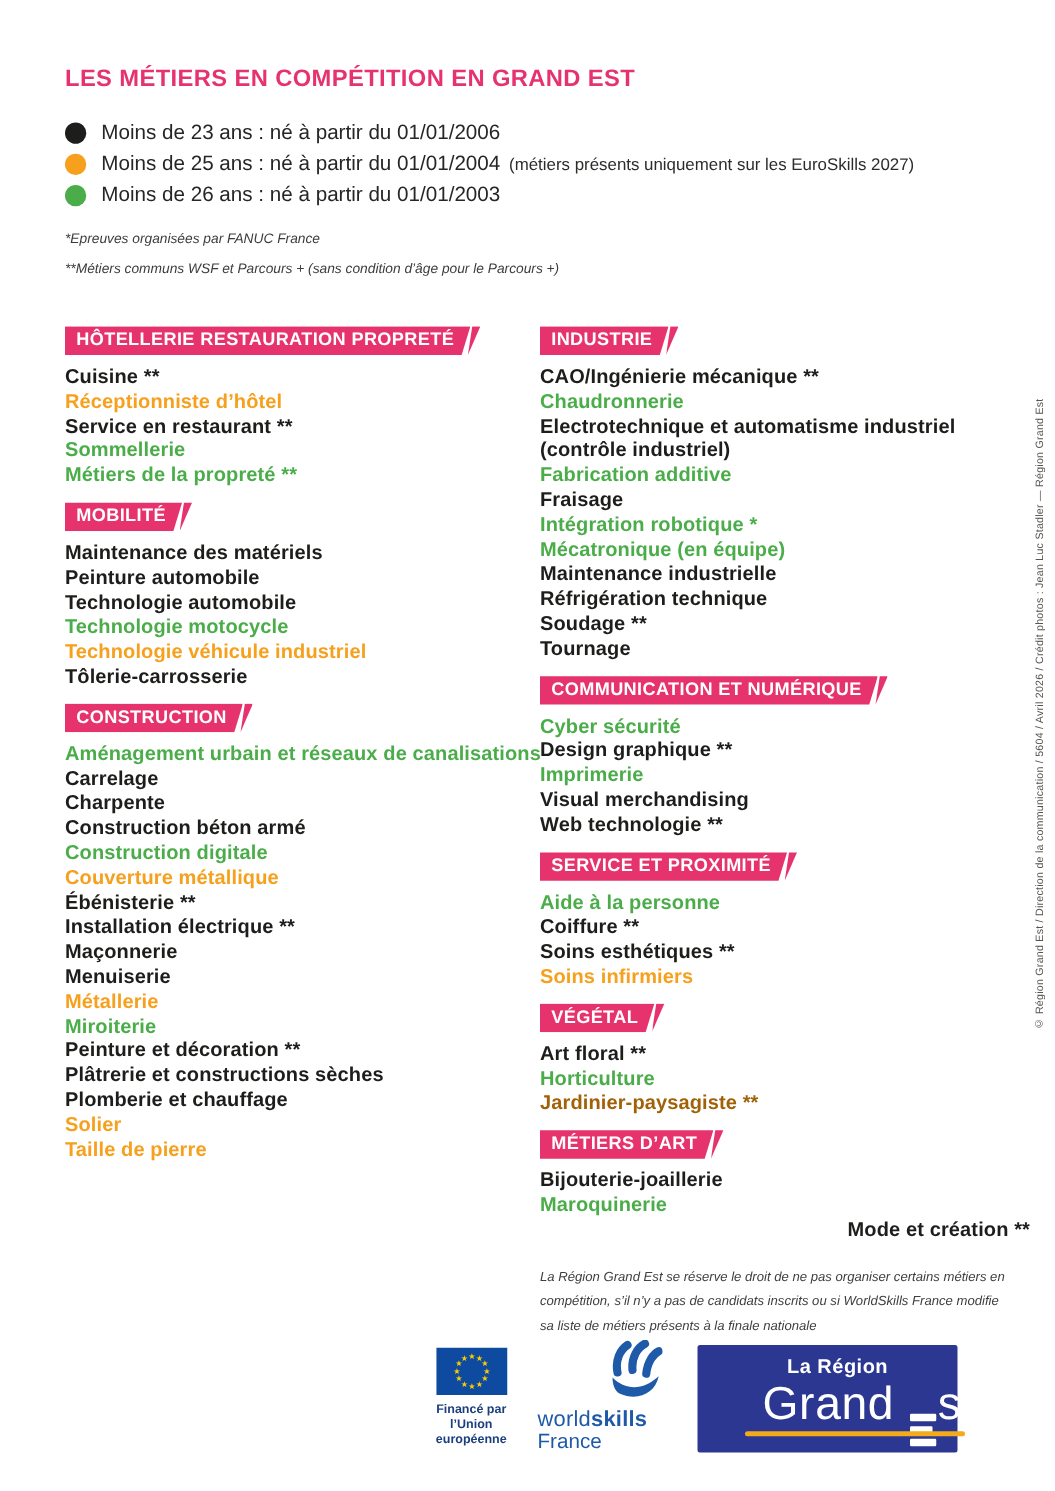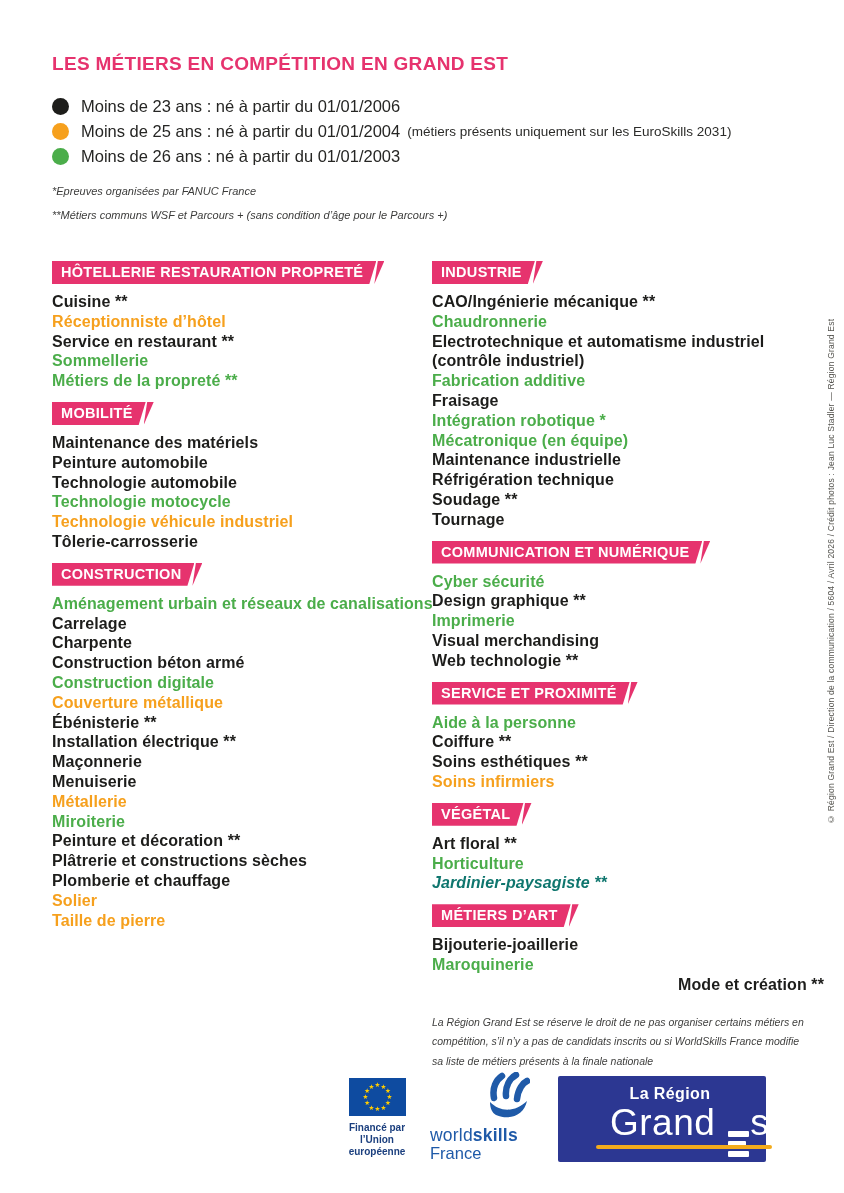--- a/index.html
+++ b/index.html
@@ -59,21 +59,21 @@
     <h1 class="title">LES MÉTIERS EN COMPÉTITION EN GRAND EST</h1>
 
     <div class="legend">
         <div class="legend-row">
           <span class="legend-dot" style="background: rgb(29, 29, 27);"></span>
           <span class="legend-text">Moins de 23 ans : né à partir du 01/01/2006</span>
         </div>
         <div class="legend-row">
           <span class="legend-dot" style="background: rgb(246, 160, 29);"></span>
           <span class="legend-text">Moins de 25 ans : né à partir du 01/01/2004</span>
-          <span class="legend-note">(métiers présents uniquement sur les EuroSkills 2031)</span>
+          <span class="legend-note">(métiers présents uniquement sur les EuroSkills 2027)</span>
         </div>
         <div class="legend-row">
           <span class="legend-dot" style="background: rgb(75, 173, 74);"></span>
           <span class="legend-text">Moins de 26 ans : né à partir du 01/01/2003</span>
         </div>
       </div>
 
     <div class="footnotes">
       <p class="footnote">*Epreuves organisées par FANUC France</p>
       <p class="footnote">**Métiers communs WSF et Parcours + (sans condition d’âge pour le Parcours +)</p>
@@ -84,21 +84,21 @@
           <div class="section"><div class="tag-wrap"><div class="tag">HÔTELLERIE RESTAURATION PROPRETÉ</div></div><div class="item" style="color: rgb(29, 29, 27);">Cuisine **</div><div class="item" style="color: rgb(246, 160, 29);">Réceptionniste d’hôtel</div><div class="item" style="color: rgb(29, 29, 27);">Service en restaurant **</div><div class="item" style="color: rgb(75, 173, 74);">Sommellerie</div><div class="item" style="color: rgb(75, 173, 74);">Métiers de la propreté **</div></div>
           <div class="section"><div class="tag-wrap"><div class="tag">MOBILITÉ</div></div><div class="item" style="color: rgb(29, 29, 27);">Maintenance des matériels</div><div class="item" style="color: rgb(29, 29, 27);">Peinture automobile</div><div class="item" style="color: rgb(29, 29, 27);">Technologie automobile</div><div class="item" style="color: rgb(75, 173, 74);">Technologie motocycle</div><div class="item" style="color: rgb(246, 160, 29);">Technologie véhicule industriel</div><div class="item" style="color: rgb(29, 29, 27);">Tôlerie-carrosserie</div></div>
           <div class="section"><div class="tag-wrap"><div class="tag">CONSTRUCTION</div></div><div class="item" style="color: rgb(75, 173, 74);">Aménagement urbain et réseaux de canalisations</div><div class="item" style="color: rgb(29, 29, 27);">Carrelage</div><div class="item" style="color: rgb(29, 29, 27);">Charpente</div><div class="item" style="color: rgb(29, 29, 27);">Construction béton armé</div><div class="item" style="color: rgb(75, 173, 74);">Construction digitale</div><div class="item" style="color: rgb(246, 160, 29);">Couverture métallique</div><div class="item" style="color: rgb(29, 29, 27);">Ébénisterie **</div><div class="item" style="color: rgb(29, 29, 27);">Installation électrique **</div><div class="item" style="color: rgb(29, 29, 27);">Maçonnerie</div><div class="item" style="color: rgb(29, 29, 27);">Menuiserie</div><div class="item" style="color: rgb(246, 160, 29);">Métallerie</div><div class="item" style="color: rgb(75, 173, 74);">Miroiterie</div><div class="item" style="color: rgb(29, 29, 27);">Peinture et décoration **</div><div class="item" style="color: rgb(29, 29, 27);">Plâtrerie et constructions sèches</div><div class="item" style="color: rgb(29, 29, 27);">Plomberie et chauffage</div><div class="item" style="color: rgb(246, 160, 29);">Solier</div><div class="item" style="color: rgb(246, 160, 29);">Taille de pierre</div></div>
         </div>
       <div class="col-right">
         <div>
             <div class="section"><div class="tag-wrap"><div class="tag">INDUSTRIE</div></div><div class="item" style="color: rgb(29, 29, 27);">CAO/Ingénierie mécanique **</div><div class="item" style="color: rgb(75, 173, 74);">Chaudronnerie</div><div class="item" style="color: rgb(29, 29, 27);">Electrotechnique et automatisme industriel
 (contrôle industriel)</div><div class="item" style="color: rgb(75, 173, 74);">Fabrication additive</div><div class="item" style="color: rgb(29, 29, 27);">Fraisage</div><div class="item" style="color: rgb(75, 173, 74);">Intégration robotique *</div><div class="item" style="color: rgb(75, 173, 74);">Mécatronique (en équipe)</div><div class="item" style="color: rgb(29, 29, 27);">Maintenance industrielle</div><div class="item" style="color: rgb(29, 29, 27);">Réfrigération technique</div><div class="item" style="color: rgb(29, 29, 27);">Soudage **</div><div class="item" style="color: rgb(29, 29, 27);">Tournage</div></div>
             <div class="section"><div class="tag-wrap"><div class="tag">COMMUNICATION ET NUMÉRIQUE</div></div><div class="item" style="color: rgb(75, 173, 74);">Cyber sécurité</div><div class="item" style="color: rgb(29, 29, 27);">Design graphique **</div><div class="item" style="color: rgb(75, 173, 74);">Imprimerie</div><div class="item" style="color: rgb(29, 29, 27);">Visual merchandising</div><div class="item" style="color: rgb(29, 29, 27);">Web technologie **</div></div>
             <div class="section"><div class="tag-wrap"><div class="tag">SERVICE ET PROXIMITÉ</div></div><div class="item" style="color: rgb(75, 173, 74);">Aide à la personne</div><div class="item" style="color: rgb(29, 29, 27);">Coiffure **</div><div class="item" style="color: rgb(29, 29, 27);">Soins esthétiques **</div><div class="item" style="color: rgb(246, 160, 29);">Soins infirmiers</div></div>
-            <div class="section"><div class="tag-wrap"><div class="tag">VÉGÉTAL</div></div><div class="item" style="color: rgb(29, 29, 27);">Art floral **</div><div class="item" style="color: rgb(75, 173, 74);">Horticulture</div><div class="item" style="color: #0f766e; font-style: italic;">Jardinier-paysagiste **</div></div>
+            <div class="section"><div class="tag-wrap"><div class="tag">VÉGÉTAL</div></div><div class="item" style="color: rgb(29, 29, 27);">Art floral **</div><div class="item" style="color: rgb(75, 173, 74);">Horticulture</div><div class="item" style="color: #a16207;">Jardinier-paysagiste **</div></div>
             <div class="section"><div class="tag-wrap"><div class="tag">MÉTIERS D’ART</div></div><div class="item" style="color: rgb(29, 29, 27);">Bijouterie-joaillerie</div><div class="item" style="color: rgb(75, 173, 74);">Maroquinerie</div><div class="item" style="color: rgb(29, 29, 27); text-align: right;">Mode et création **</div></div>
           </div>
         <p class="disclaimer">La Région Grand Est se réserve le droit de ne pas organiser certains métiers en compétition, s’il n’y a pas de candidats inscrits ou si WorldSkills France modifie sa liste de métiers présents à la finale nationale</p>
       </div>
     </div>
   </div>
 
   <div class="eu-block">
     <svg class="eu-flag" width="57" height="38" viewBox="0 0 57 38">
       <rect x="0" y="0" width="57" height="38" fill="#0E4BA0"></rect>

